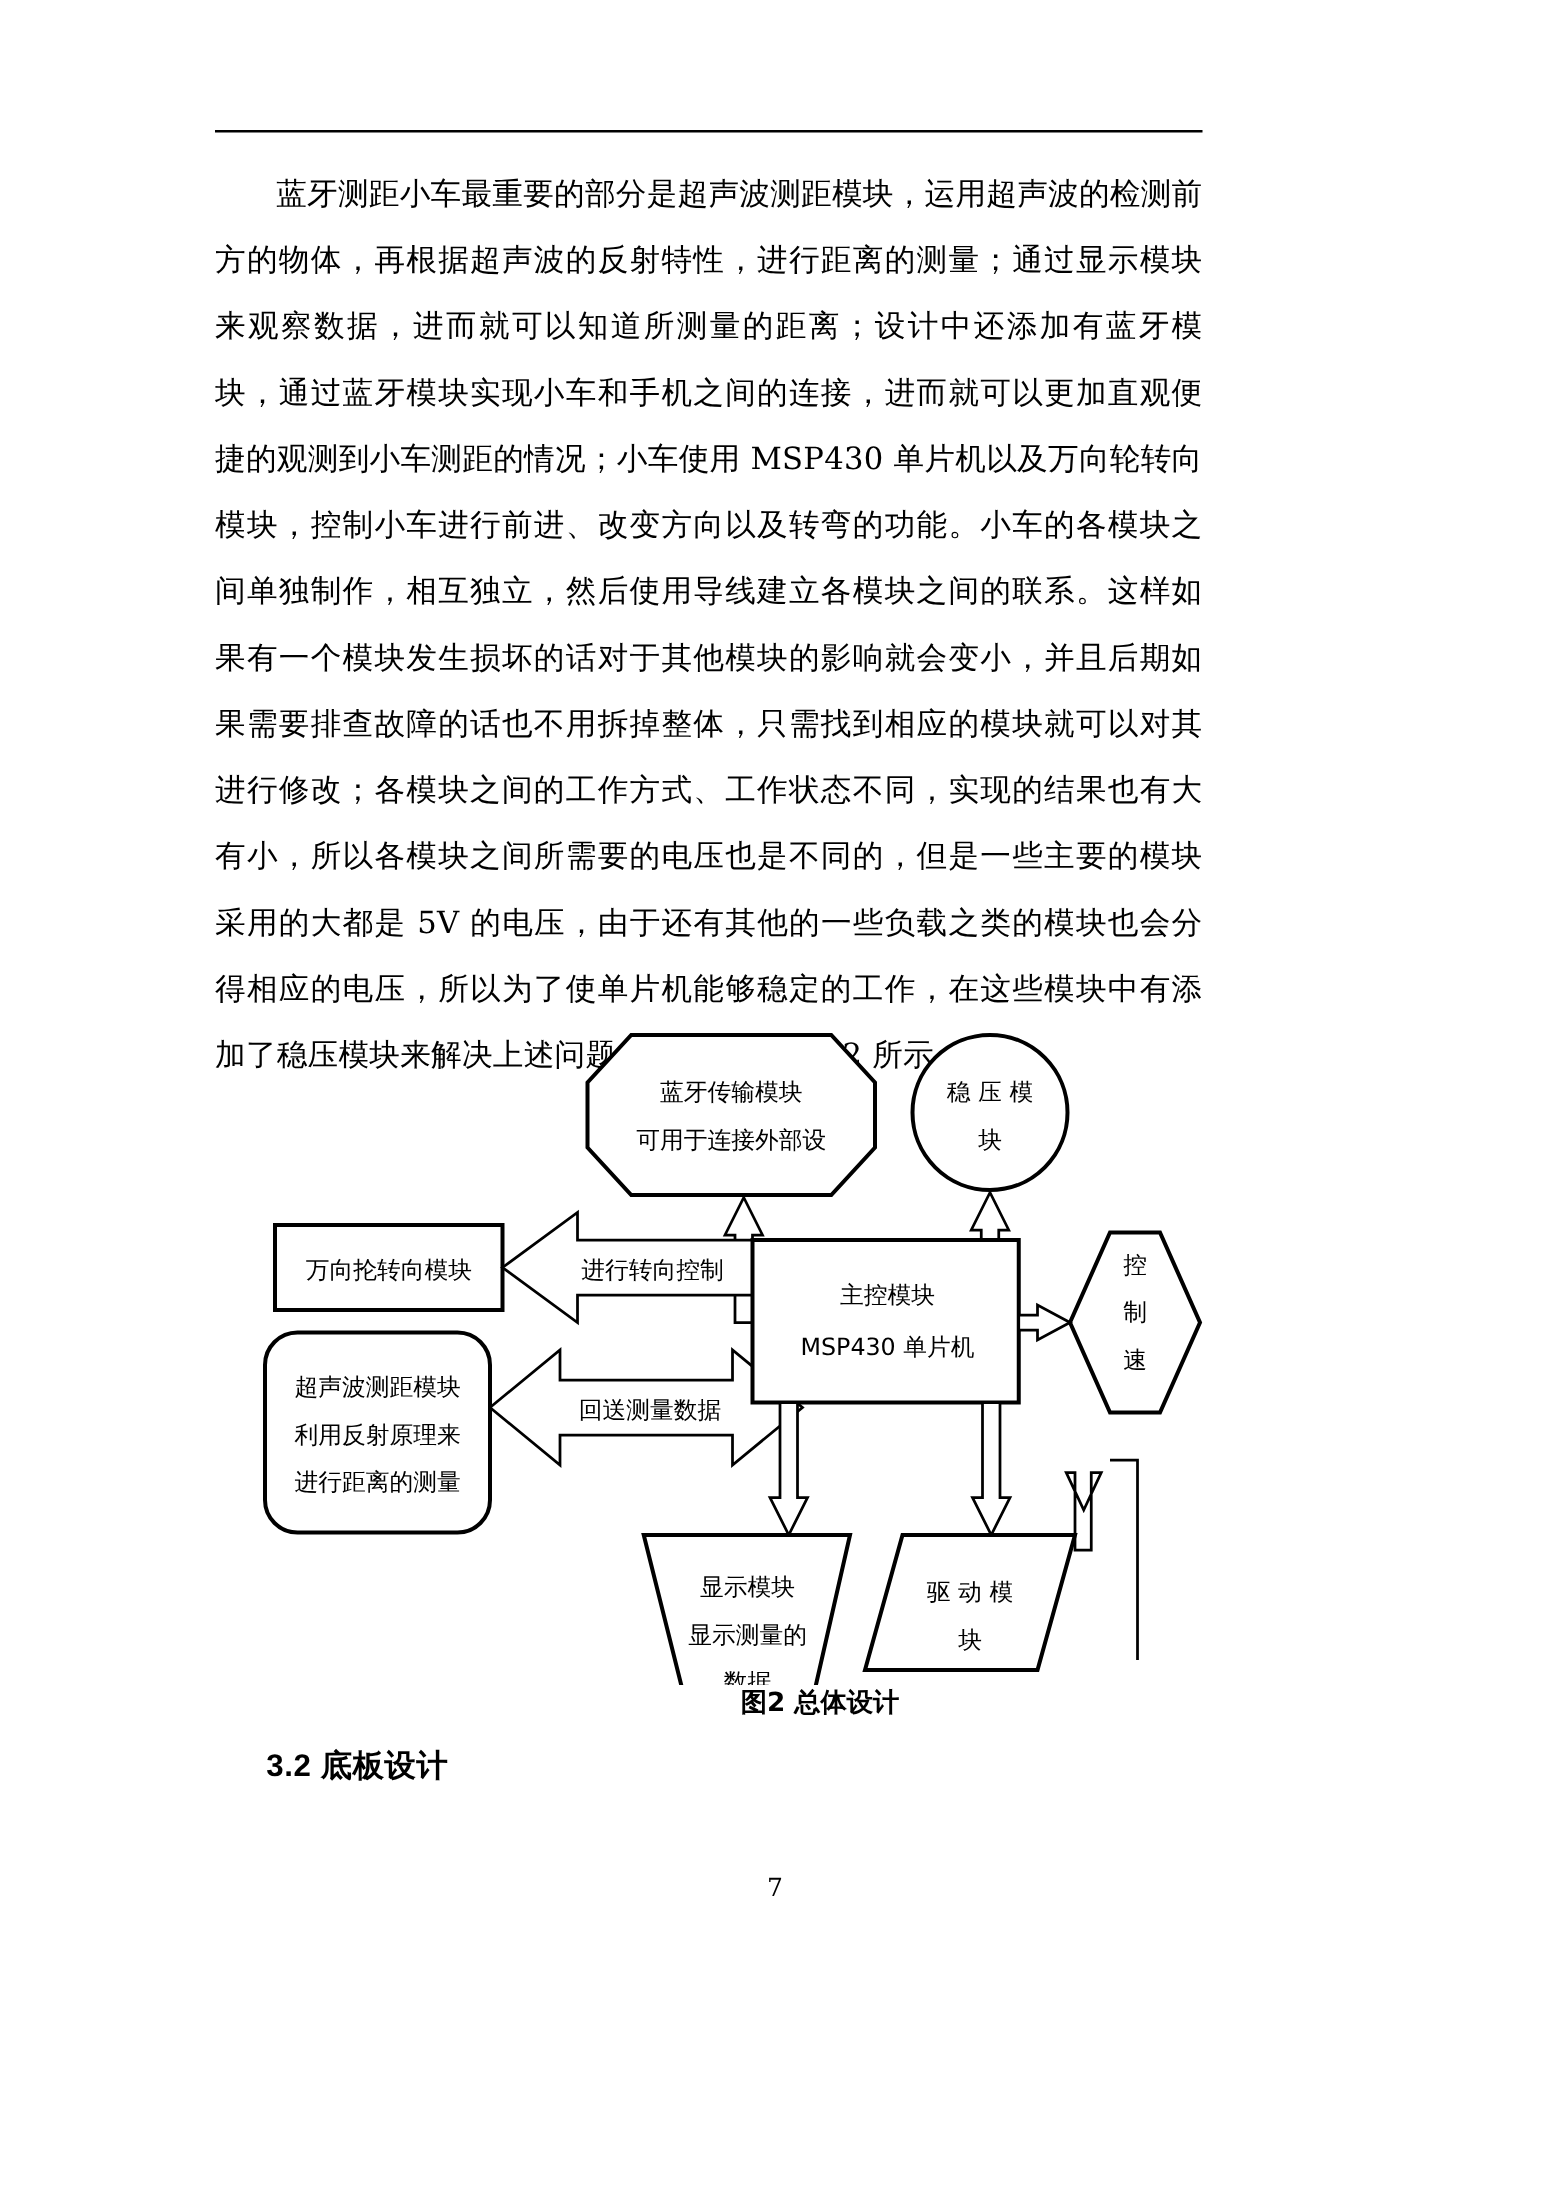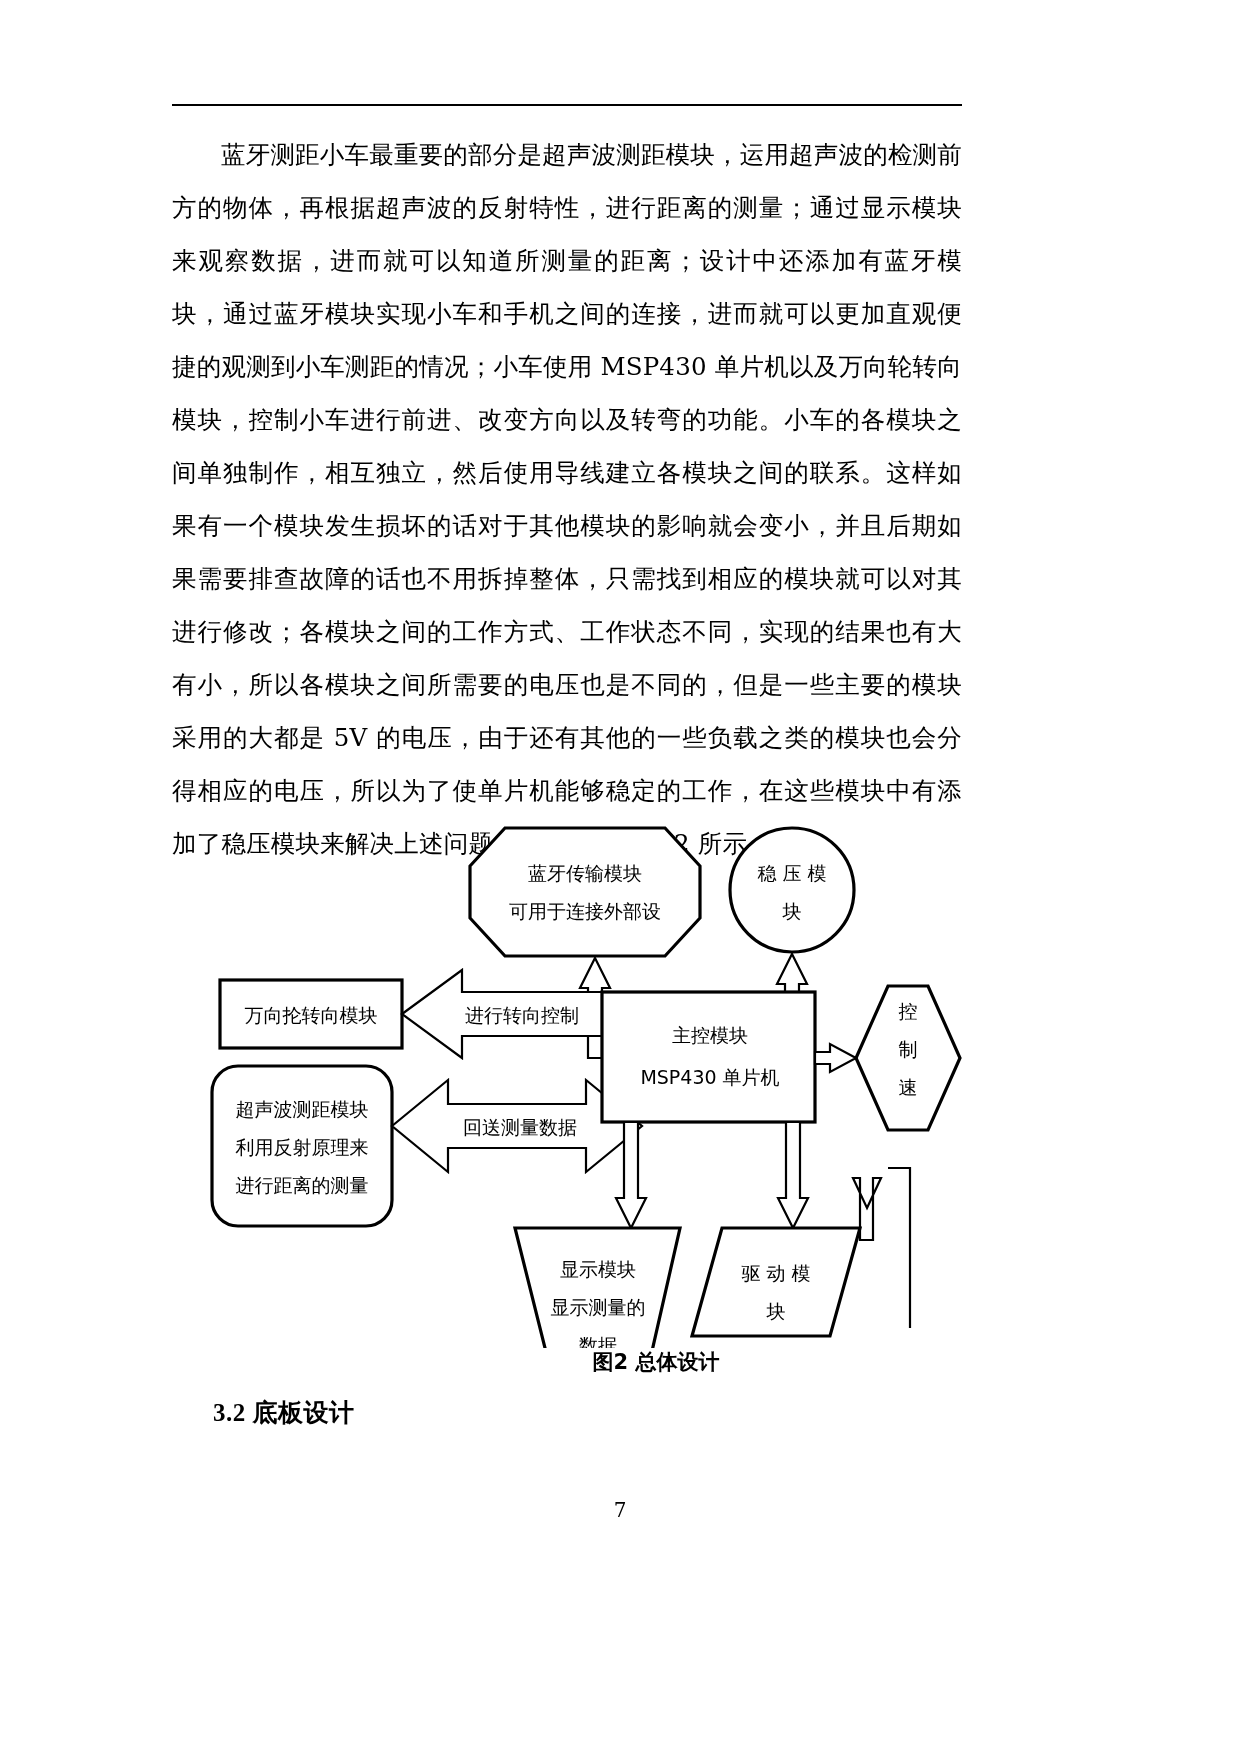--- a/index.html
+++ b/index.html
@@ -60,21 +60,21 @@
     font-family: "DejaVu Sans", sans-serif;
     color: #000;
     padding-left: 36px;
   }
   .section-heading {
     position: absolute;
     left: 213px;
     top: 1396px;
     font-size: 25px;
     font-weight: bold;
-    font-family: Liberation Serif, serif;
+    font-family: Liberation Sans, sans-serif;
     color: #000;
     letter-spacing: 0.5px;
   }
   .page-number {
     position: absolute;
     left: 0;
     top: 1498px;
     width: 1240px;
     text-align: center;
     font-size: 20px;

